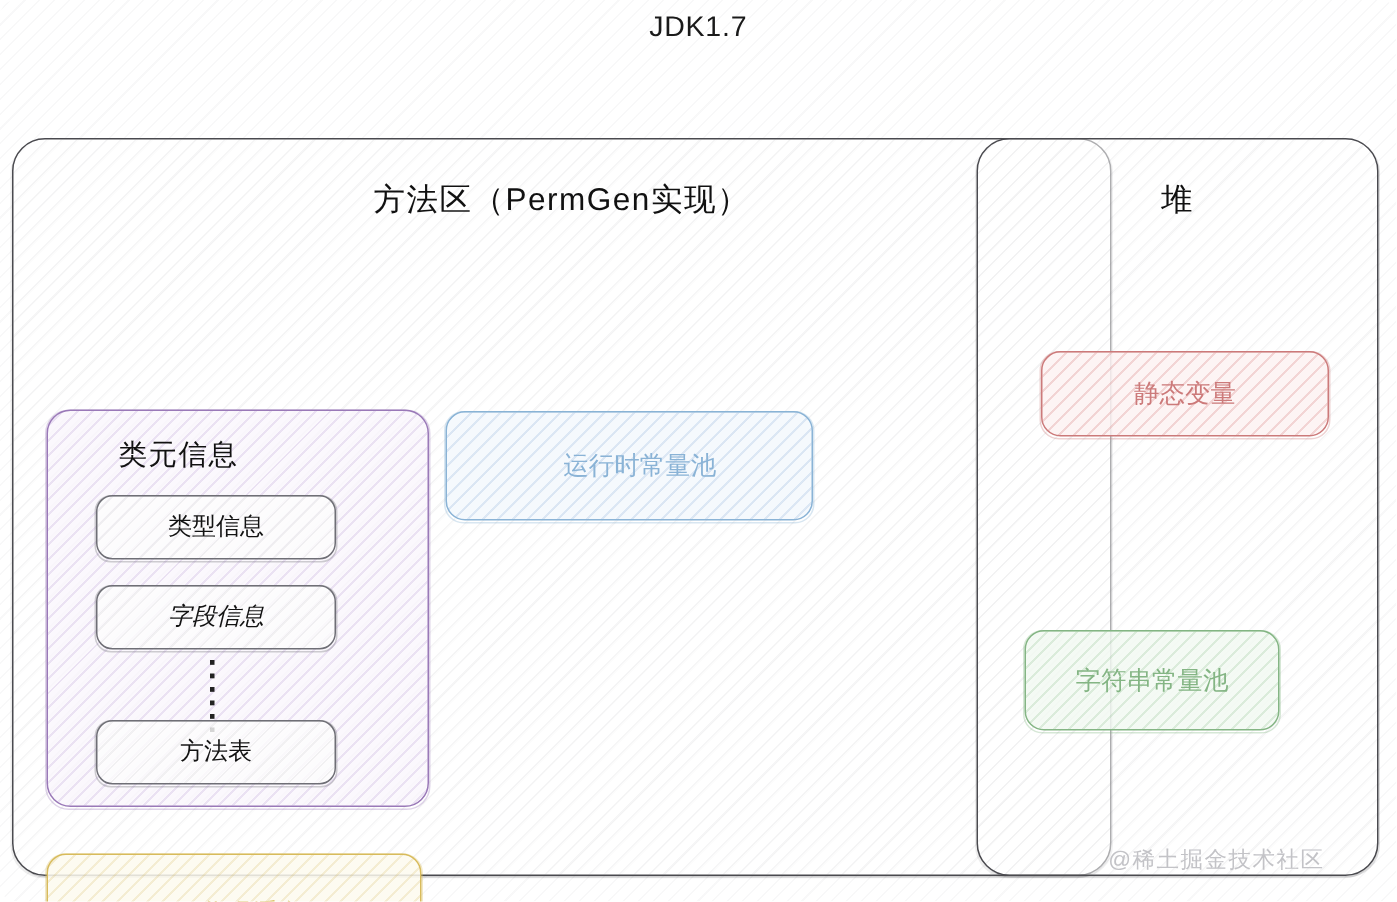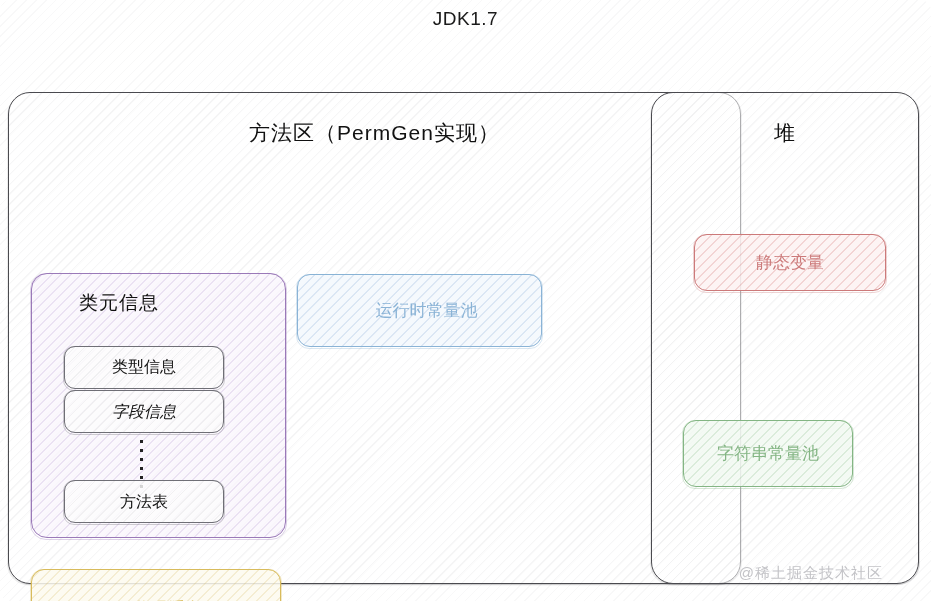--- a/index.html
+++ b/index.html
@@ -194,21 +194,21 @@
 
   <div class="diagram-title">JDK1.7</div>
 
   <div class="panel" id="method-area-panel" style="left:8px; top:92px; width:733px; height:492px;">
 
     <div class="panel-heading" style="top:26px;">方法区（PermGen实现）</div>
 
     <div class="box sketch hatch-violet" id="class-meta-box">
       <div id="class-meta-title">类元信息</div>
 
-      <div class="subbox sketch hatch-gray" style="top:72px;font-family:Liberation Mono, monospace;">
+      <div class="subbox sketch hatch-gray" style="top:56px;">
         <span class="box-label">类型信息</span>
       </div>
 
       <div class="subbox sketch hatch-gray" style="top:116px;font-style:italic;">
         <span class="box-label">字段信息</span>
       </div>
 
       <div id="dotted-divider"></div>
 
       <div class="subbox sketch hatch-gray" style="top:206px;">

